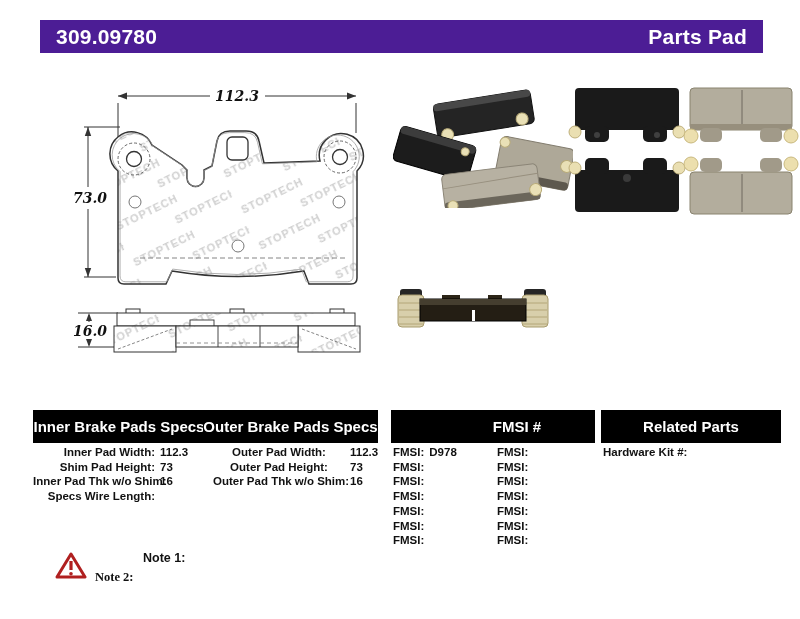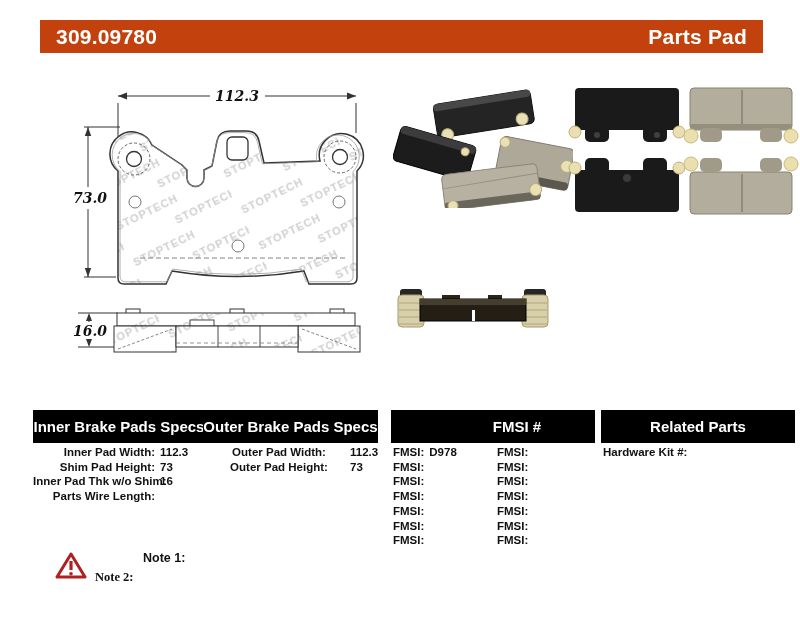--- a/index.html
+++ b/index.html
@@ -5,37 +5,37 @@
   * { box-sizing: border-box; margin: 0; padding: 0; }
   html,body { background:#fff; }
   #page {
     position: relative; width: 800px; height: 619px;
     background: #fff; overflow: hidden;
     font-family: "Liberation Sans", sans-serif;
   }
   
   .title-band {
     position: absolute; left: 40px; top: 20px; width: 723px; height: 33px;
-    background: #c2410c; color: #fff;
+    background: #4c1d95; color: #fff;
     display: flex; justify-content: space-between; align-items: center;
     padding: 0 16px; font-weight: bold; font-size: 21px; letter-spacing: 0.2px;
   }
   
   .abs { position: absolute; }
   
   .hdr {
     position: absolute; top: 410px; height: 33px;
     background: #000; color: #fff;
     display: flex; align-items: center; justify-content: center;
     font-weight: bold; font-size: 15px;
   }
   #hdr-inner   { left: 33px;  width: 172px; }
   #hdr-outer   { left: 203px; width: 175px; }
   #hdr-fmsi    { left: 391px; width: 204px; padding-left: 48px; }
-  #hdr-related { left: 601px; width: 194px; }
+  #hdr-related { left: 601px; width: 180px; }
   
   .spec-col { position: absolute; top: 445px; font-size: 11.5px; font-weight: bold; color: #111; }
   .spec-row { line-height: 14.7px; white-space: nowrap; }
   #col-inner { left: 33px; }
   #col-outer { left: 213px; }
   #col-inner .spec-label { display: inline-block; width: 122px; text-align: right; }
   #col-outer .spec-label { display: inline-block; width: 132px; text-align: center; }
   .spec-value { margin-left: 5px; }
   #col-fmsi1 { left: 393px; }
   #col-fmsi2 { left: 497px; }
@@ -223,26 +223,27 @@
 
   <div class="hdr" id="hdr-inner">Inner Brake Pads Specs</div>
   <div class="hdr" id="hdr-outer">Outer Brake Pads Specs</div>
   <div class="hdr" id="hdr-fmsi">FMSI #</div>
   <div class="hdr" id="hdr-related">Related Parts</div>
 
   <div class="spec-col" id="col-inner">
     <div class="spec-row"><span class="spec-label">Inner Pad Width:</span><span class="spec-value">112.3</span></div>
     <div class="spec-row"><span class="spec-label">Shim Pad Height:</span><span class="spec-value">73</span></div>
     <div class="spec-row"><span class="spec-label">Inner Pad Thk w/o Shim:</span><span class="spec-value">16</span></div>
-    <div class="spec-row"><span class="spec-label">Parts Wire Length:</span><span class="spec-value"></span></div>
+    <div class="spec-row"><span class="spec-label">Specs Wire Length:</span><span class="spec-value"></span></div>
   </div>
 
   <div class="spec-col" id="col-outer">
     <div class="spec-row"><span class="spec-label">Outer Pad Width:</span><span class="spec-value">112.3</span></div>
     <div class="spec-row"><span class="spec-label">Outer Pad Height:</span><span class="spec-value">73</span></div>
+    <div class="spec-row"><span class="spec-label">Outer Pad Thk w/o Shim:</span><span class="spec-value">16</span></div>
   </div>
 
   <div class="spec-col" id="col-fmsi1">
     <div class="spec-row fmsi-row"><span>FMSI:</span><span class="spec-value">D978</span></div>
     <div class="spec-row fmsi-row"><span>FMSI:</span><span class="spec-value"></span></div>
     <div class="spec-row fmsi-row"><span>FMSI:</span><span class="spec-value"></span></div>
     <div class="spec-row fmsi-row"><span>FMSI:</span><span class="spec-value"></span></div>
     <div class="spec-row fmsi-row"><span>FMSI:</span><span class="spec-value"></span></div>
     <div class="spec-row fmsi-row"><span>FMSI:</span><span class="spec-value"></span></div>
     <div class="spec-row fmsi-row"><span>FMSI:</span><span class="spec-value"></span></div>

